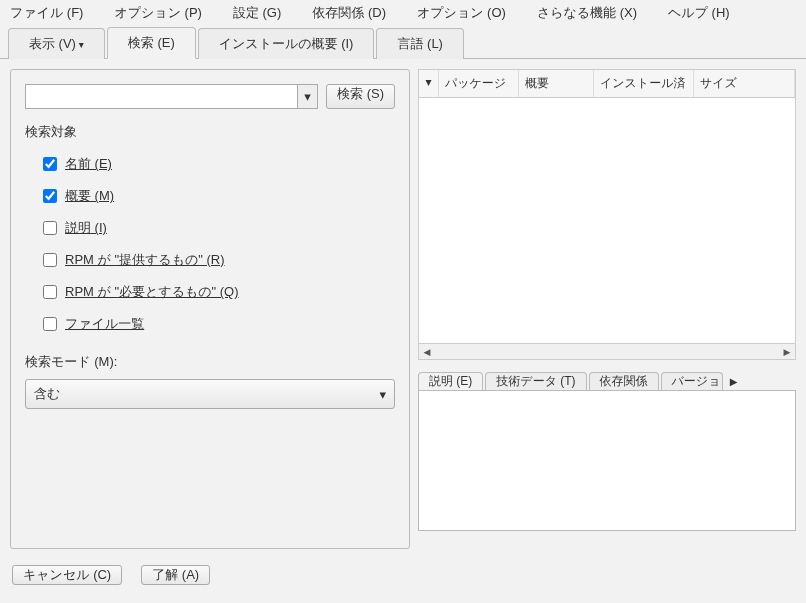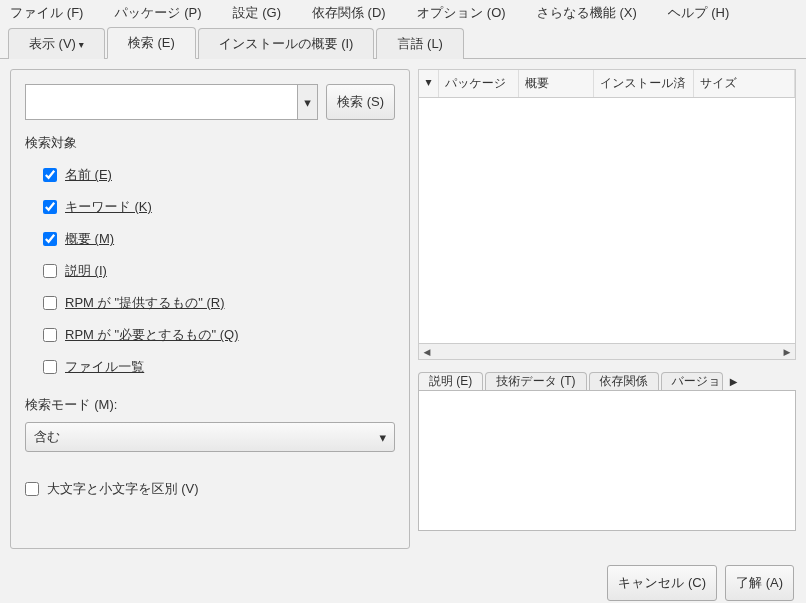--- a/index.html
+++ b/index.html
@@ -79,21 +79,21 @@
 }
 .combo-btn {
   width: 20px;
   border-left: 1px solid #aaa;
   display: flex;
   align-items: center;
   justify-content: center;
   background: #eee;
 }
 .btn {
-  padding: 8px 10px;
+  padding: 0 10px;
   border: 1px solid #aaa;
   background: linear-gradient(#fafafa, #e8e8e8);
   border-radius: 3px;
   cursor: default;
 }
 .section-label { margin: 8px 0; }
 .checklist { padding-left: 18px; text-decoration: underline; }
 .check-row {
   display: flex;
   align-items: center;
@@ -179,31 +179,31 @@
 }
 .detail-body {
   border: 1px solid #bbb;
   border-top: none;
   background: #fff;
   height: 140px;
   padding: 6px;
 }
 .footer {
   display: flex;
-  justify-content: flex-end;
+  justify-content: flex-start;
   padding: 6px 12px;
-  gap: 8px;
+  gap: 19px;
 }
 </style>
 </head>
 <body>
 
 <div class="menubar">
   <span>ファイル (F)</span>
-  <span>パッケージ (P)</span>
+  <span>オプション (P)</span>
   <span>設定 (G)</span>
   <span>依存関係 (D)</span>
   <span>オプション (O)</span>
   <span>さらなる機能 (X)</span>
   <span>ヘルプ (H)</span>
 </div>
 
 <div class="tabs">
   <div class="tab dropdown">表示 (V)</div>
   <div class="tab active">検索 (E)</div>
@@ -224,24 +224,20 @@
     </div>
 
     <div class="section-label">検索対象</div>
     <div class="checklist">
       <div class="check-row">
         <input type="checkbox" checked="" style="">
         <span>名前 (E)</span>
       </div>
       <div class="check-row">
         <input type="checkbox" checked="" style="">
-        <span>キーワード (K)</span>
-      </div>
-      <div class="check-row">
-        <input type="checkbox" checked="" style="">
         <span>概要 (M)</span>
       </div>
       <div class="check-row">
         <input type="checkbox" style="">
         <span>説明 (I)</span>
       </div>
       <div class="check-row">
         <input type="checkbox" style="">
         <span>RPM が "提供するもの" (R)</span>
       </div>
@@ -254,24 +250,20 @@
         <span>ファイル一覧</span>
       </div>
     </div>
 
     <div class="section-label" style="margin-top:20px">検索モード (M):</div>
     <div class="select">
       <span>含む</span>
       <span>▾</span>
     </div>
 
-    <div class="check-row" style="margin-top:28px;padding-left:0">
-      <input type="checkbox" style="">
-      <span>大文字と小文字を区別 (V)</span>
-    </div>
   </div>
 
   <div class="right-panel">
     <div class="table">
       <div class="table-header">
         <div class="th th-dd">▾</div>
         <div class="th" style="width:80px">パッケージ</div>
         <div class="th" style="width:75px">概要</div>
         <div class="th" style="width:100px">インストール済</div>
         <div class="th" style="flex:1">サイズ</div>

